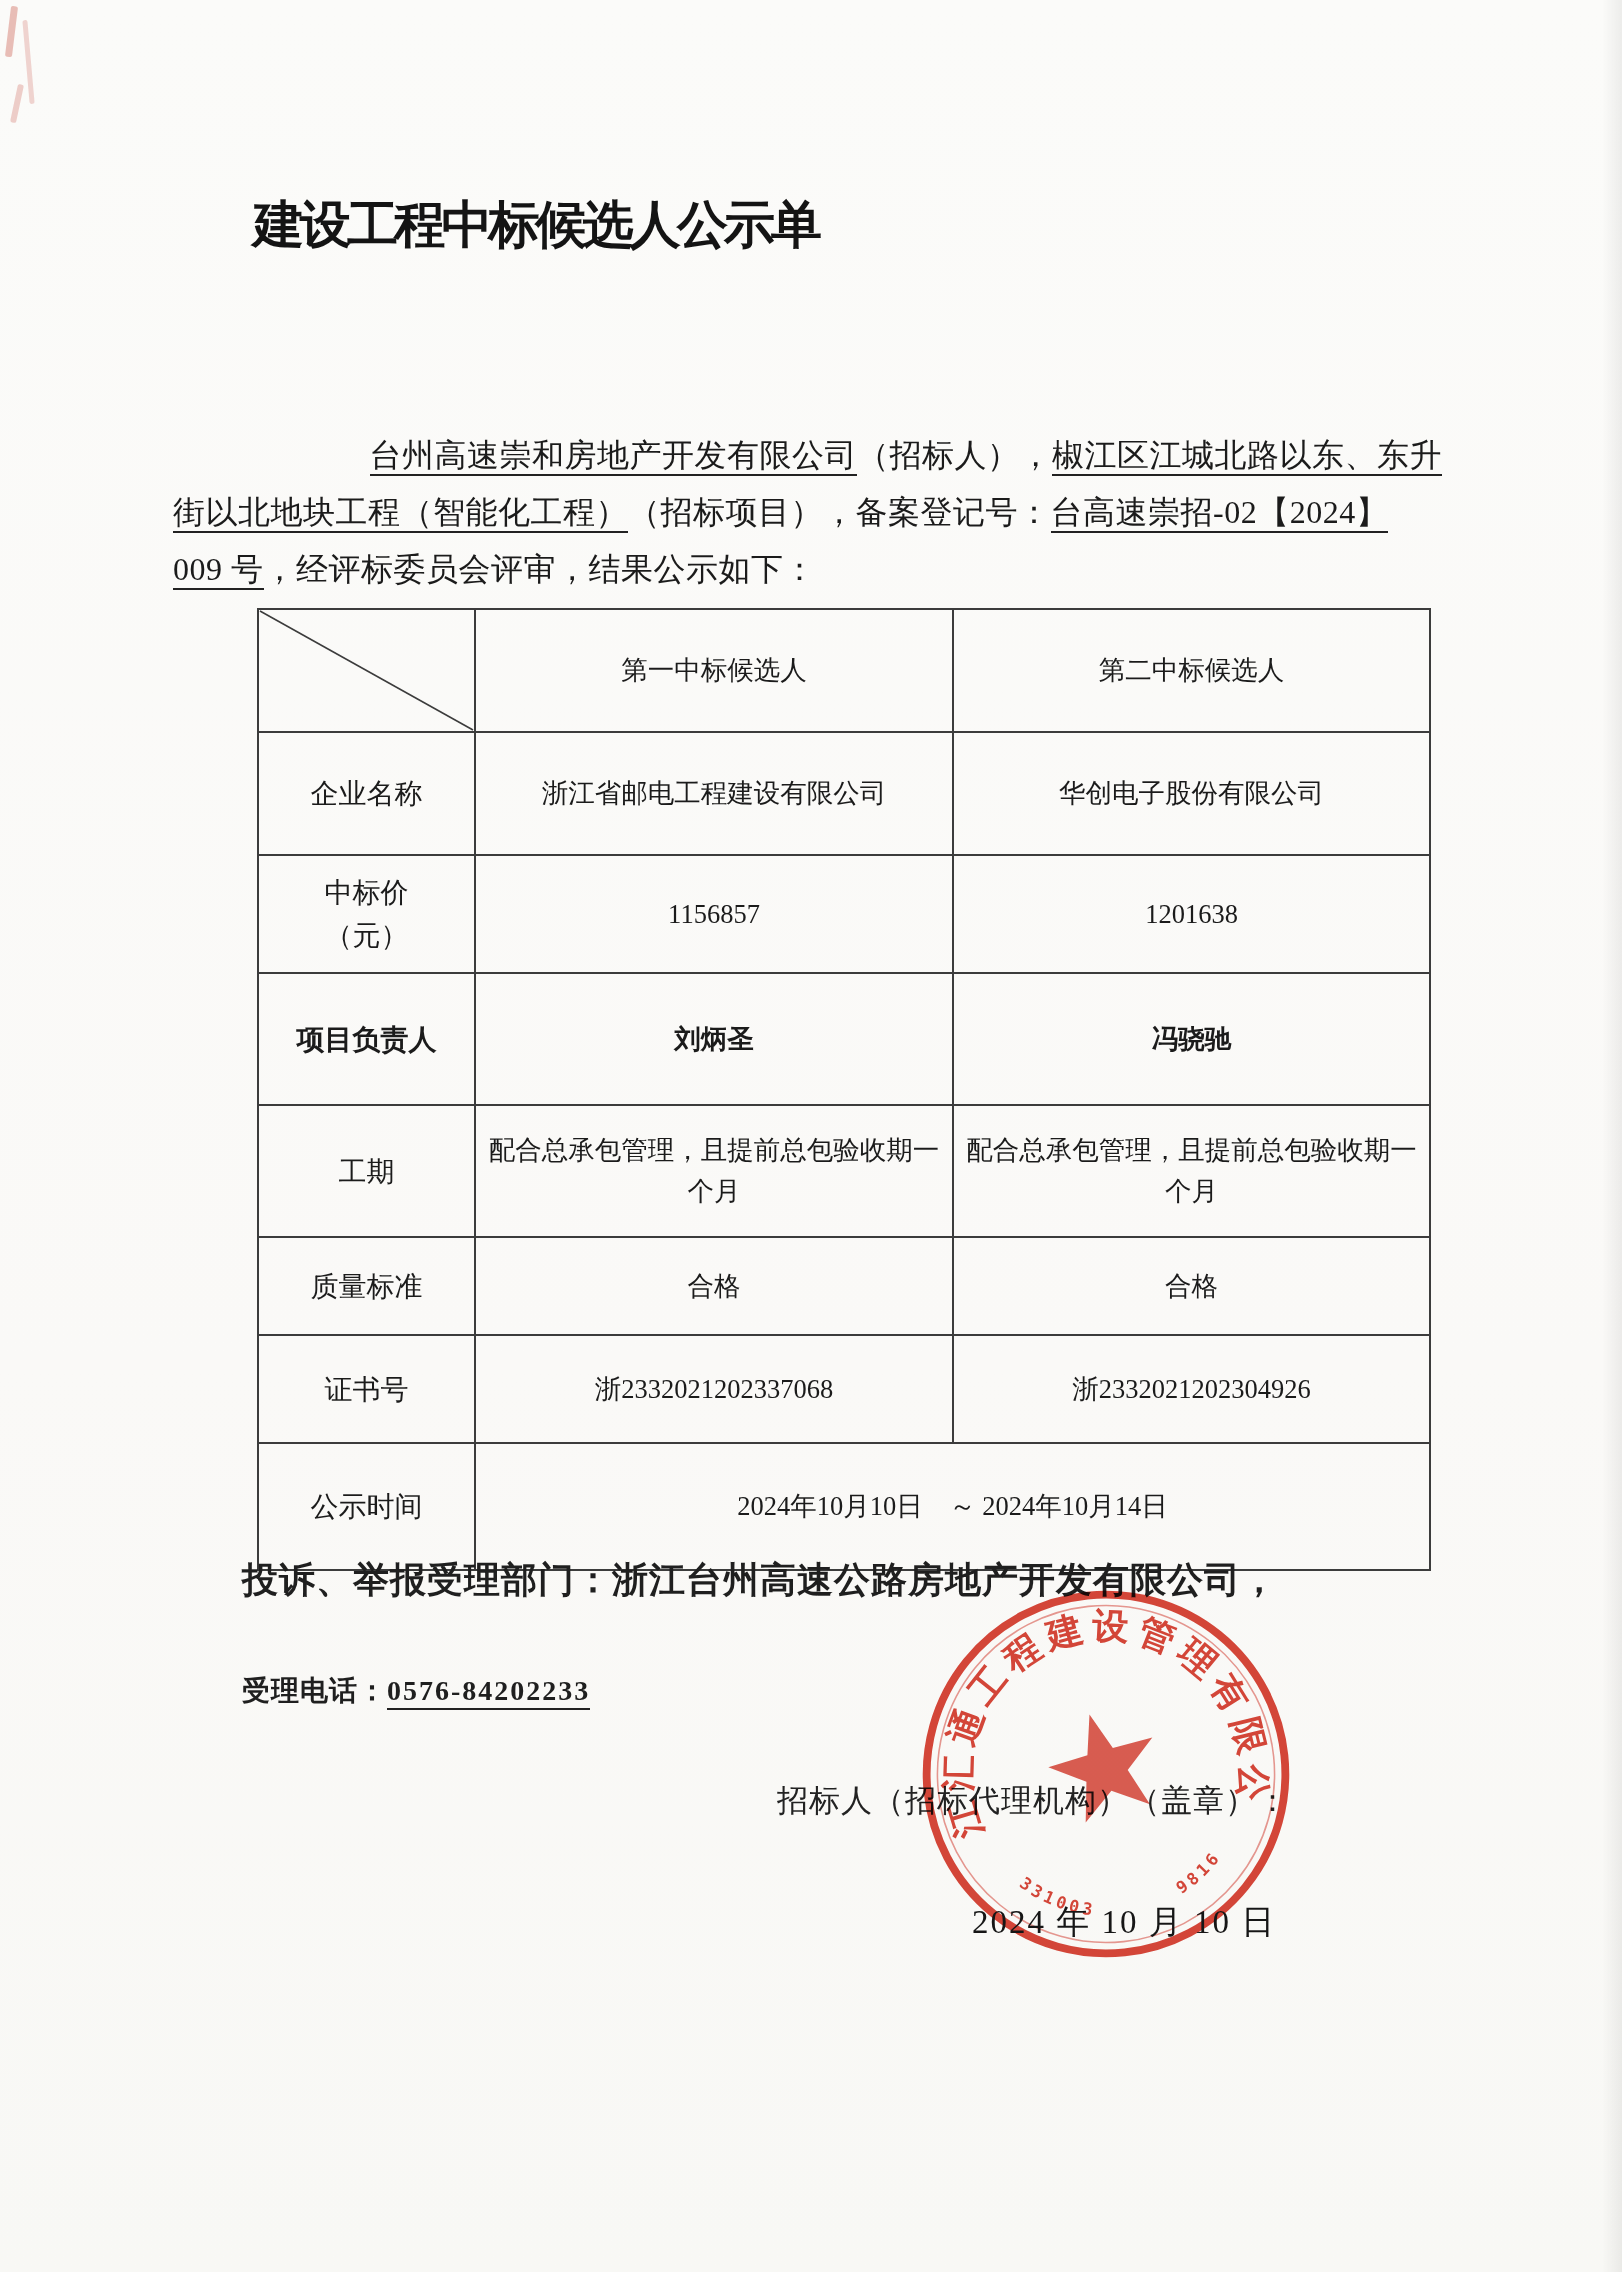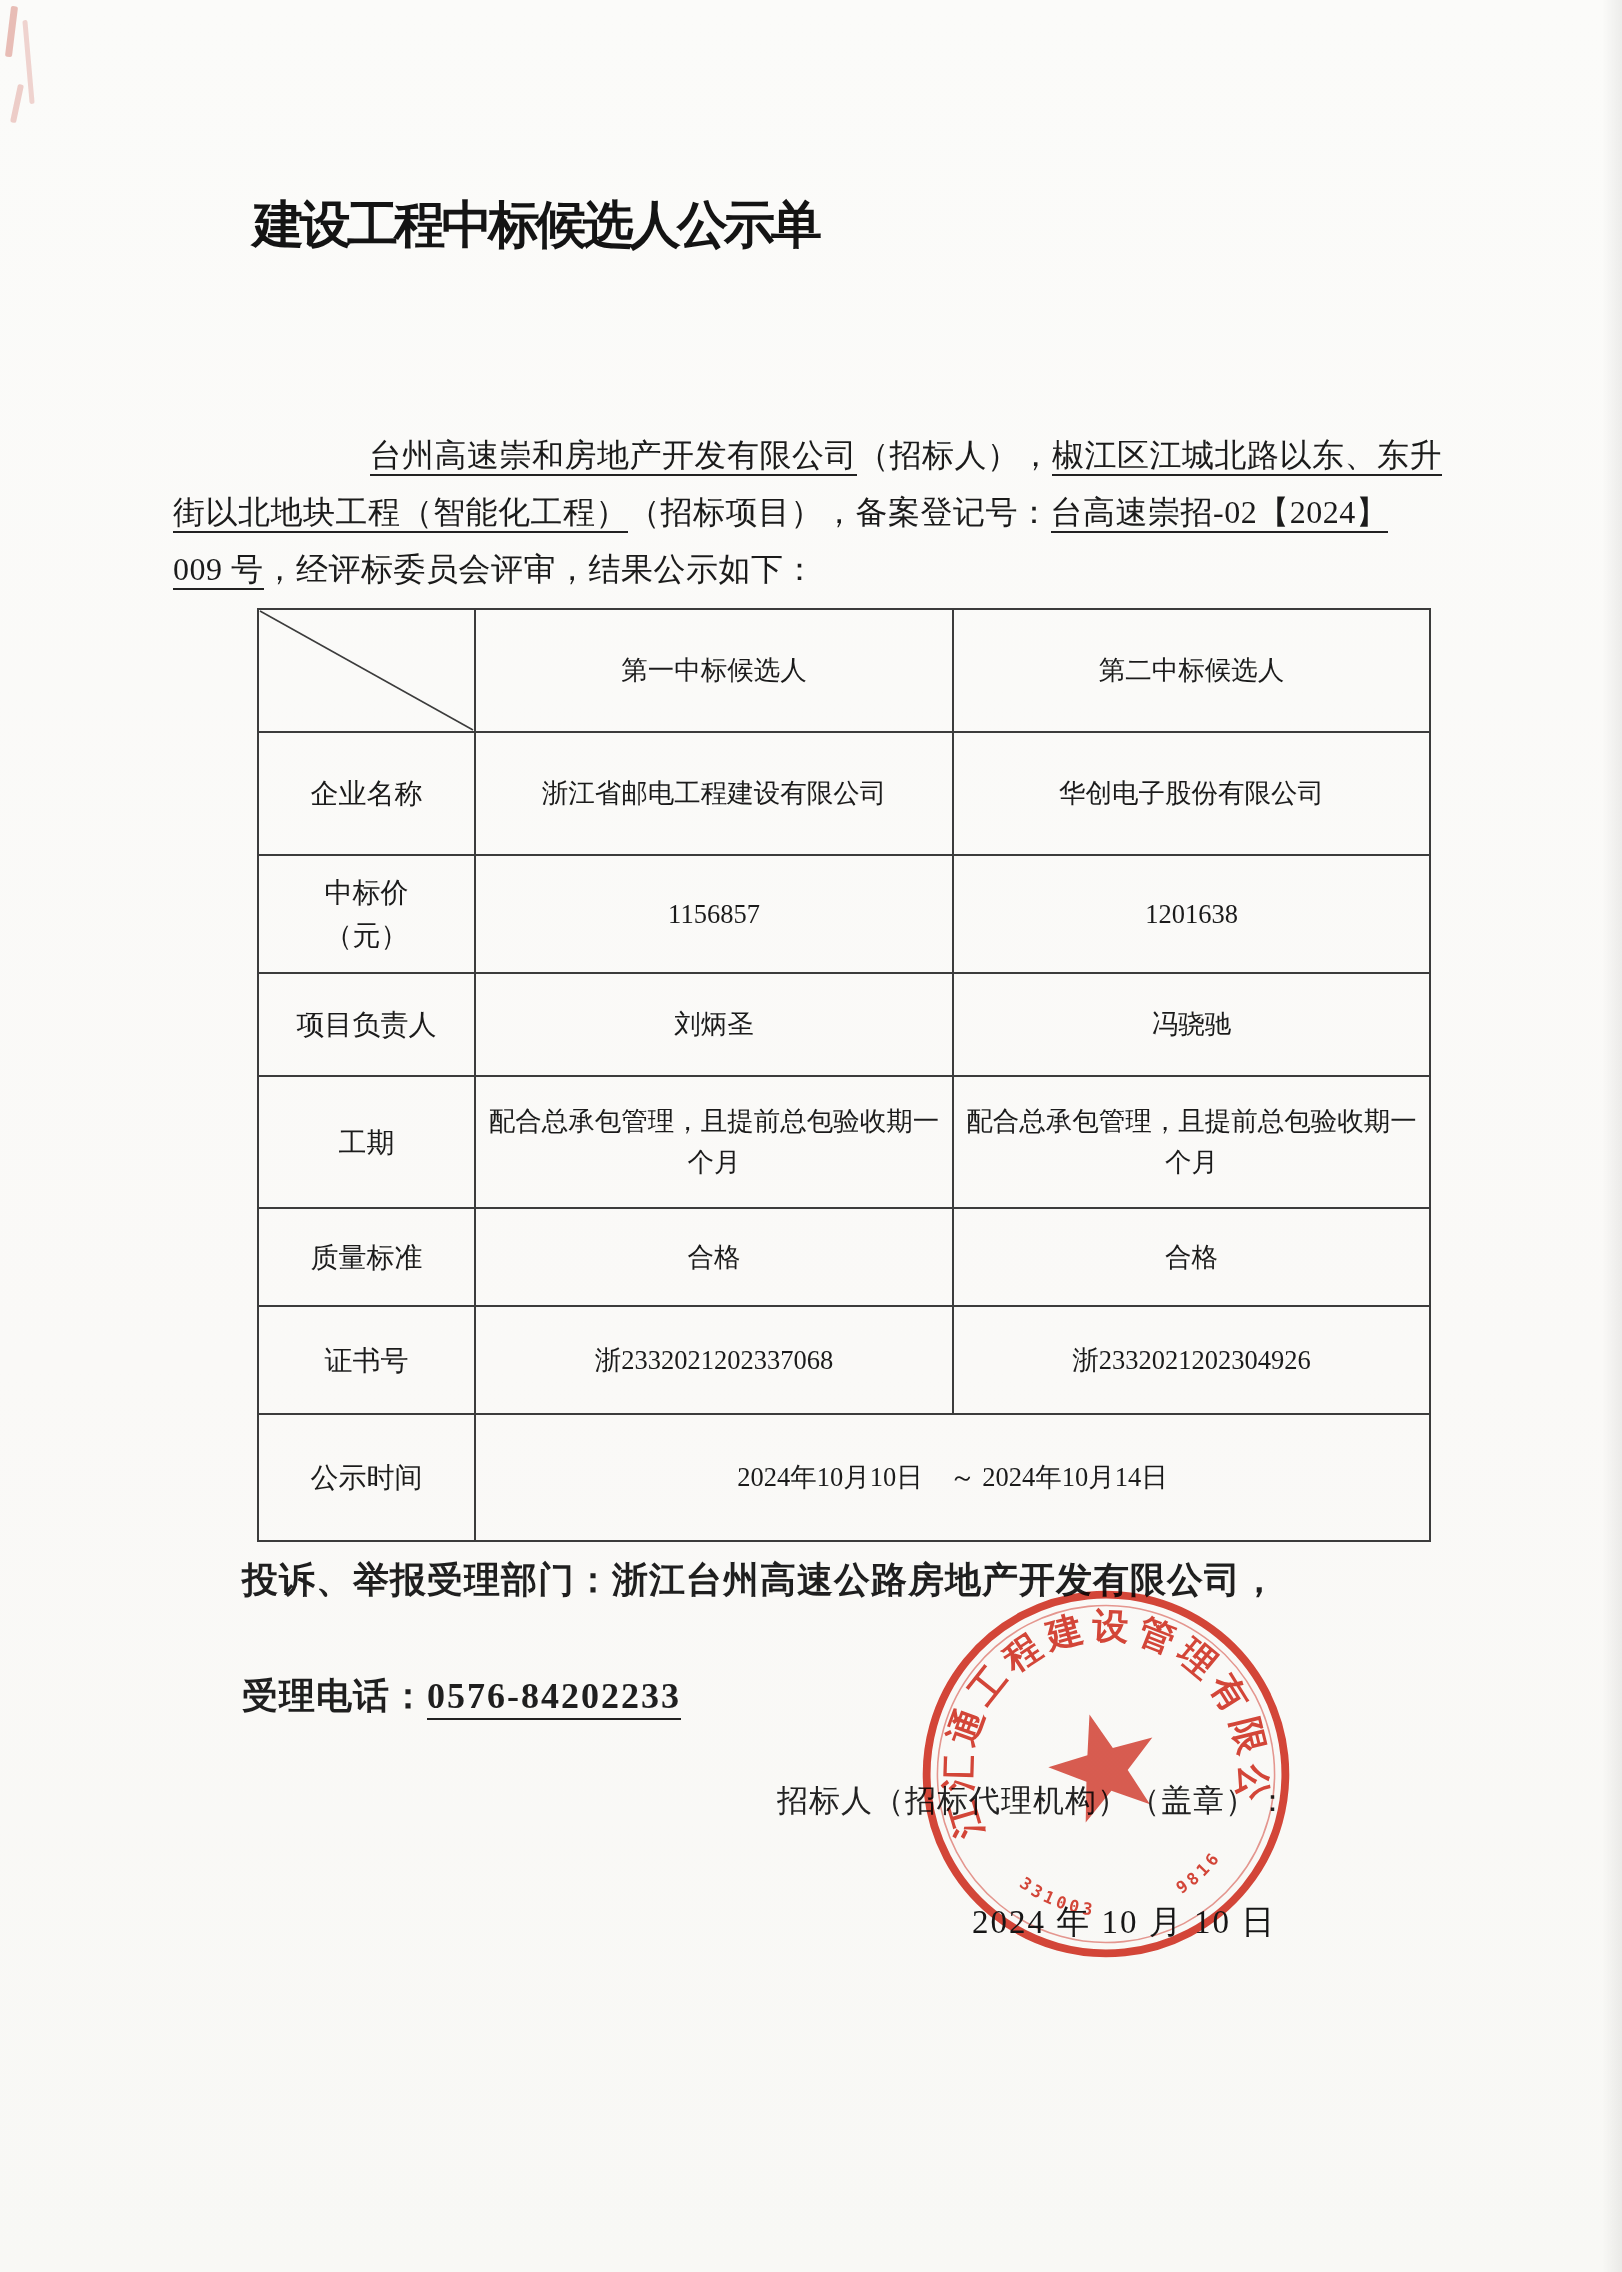--- a/index.html
+++ b/index.html
@@ -57,21 +57,21 @@
   td.corner{position:relative;padding:0;}
   td.corner svg{position:absolute;left:0;top:0;width:100%;height:100%;display:block;}
   .colw0{width:217px;} .colw1{width:478px;} .colw2{width:477px;}
 
   .footer-complaint{
     position:absolute;left:242px;top:1556px;
     font-size:36px;font-weight:600;letter-spacing:1px;white-space:nowrap;
   }
   .footer-phone{
     position:absolute;left:242px;top:1672px;
-    font-size:36px;font-weight:600;letter-spacing:1px;white-space:nowrap;
+    font-size:28px;font-weight:600;letter-spacing:1px;white-space:nowrap;
   }
   .footer-phone .phone-num{border-bottom:2.9px solid #222;padding-bottom:2px;letter-spacing:2px;}
   .footer-sign{
     position:absolute;left:777px;top:1780px;
     font-size:31px;letter-spacing:1px;white-space:nowrap;color:#222;
     z-index:1;
   }
   .footer-date{
     position:absolute;left:972px;top:1900px;
     font-size:33px;letter-spacing:2px;white-space:nowrap;color:#161616;
@@ -134,21 +134,21 @@
       <td class="rowlabel">企业名称</td>
       <td class="cellval">浙江省邮电工程建设有限公司</td>
       <td class="cellval">华创电子股份有限公司</td>
     </tr>
     <tr style="height:118px;padding-left:24px;">
       <td class="rowlabel">中标价
 （元）</td>
       <td class="cellval">1156857</td>
       <td class="cellval">1201638</td>
     </tr>
-    <tr style="height:103px;">
+    <tr style="height:132px;font-weight:bold;">
       <td class="rowlabel">项目负责人</td>
       <td class="cellval">刘炳圣</td>
       <td class="cellval">冯骁驰</td>
     </tr>
     <tr style="height:132px;">
       <td class="rowlabel">工期</td>
       <td class="cellval">配合总承包管理，且提前总包验收期一个月</td>
       <td class="cellval">配合总承包管理，且提前总包验收期一个月</td>
     </tr>
     <tr style="height:98px;margin-left:19px;">

